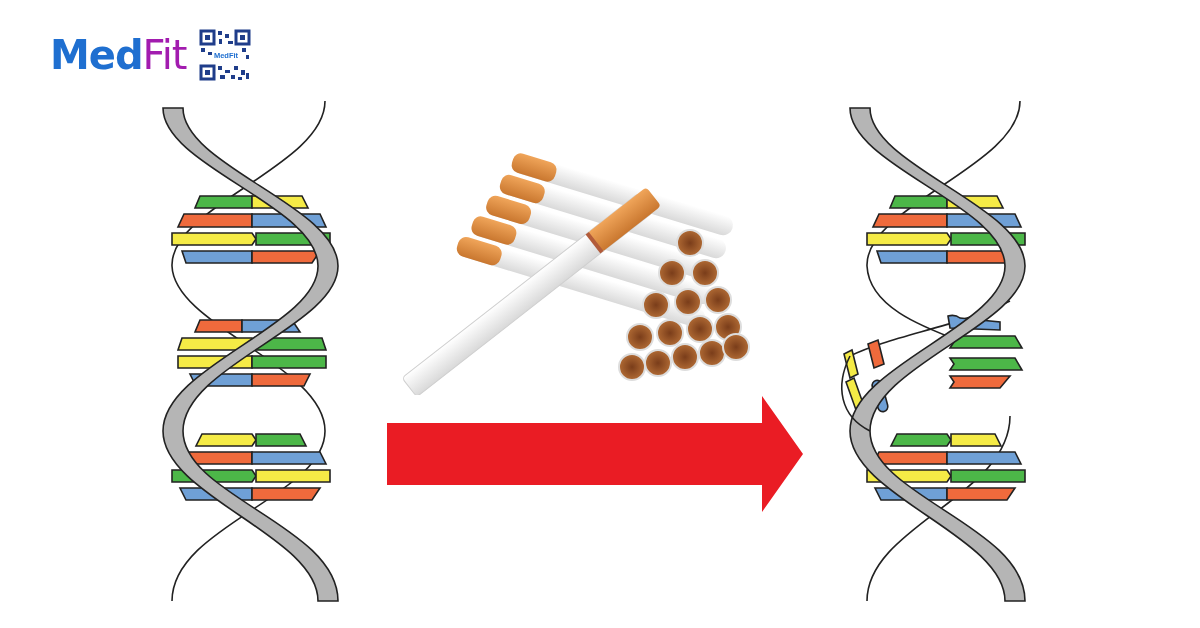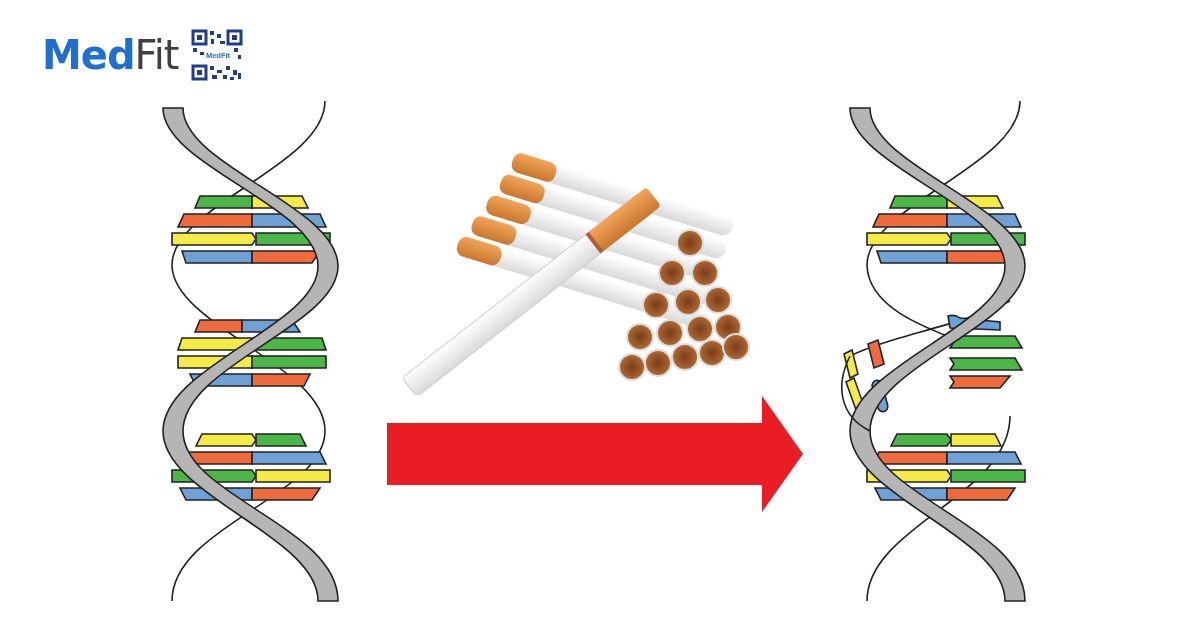--- a/index.html
+++ b/index.html
@@ -1,21 +1,21 @@
 <!DOCTYPE html>
 <html><head>
 <meta charset="utf-8">
 <style>
   html,body{margin:0;padding:0;}
   body{width:1200px;height:628px;background:#ffffff;position:relative;overflow:hidden;font-family:"Liberation Sans",sans-serif;}
   .abs{position:absolute;}
   .logo{left:42px;top:28px;display:flex;align-items:center;}
   .logo-text{font-family:"DejaVu Sans",sans-serif;font-weight:bold;font-size:40px;letter-spacing:-1px;line-height:1;}
-  .logo-med{color:#1f6fd0;}
-  .logo-fit{color:#404040;font-weight:normal;text-align:center;}
+  .logo-med{color:#1f6fd0;margin-left:8px;}
+  .logo-fit{color:#a21caf;font-weight:normal;text-align:center;}
   .qr{margin-left:12px;width:54px;height:54px;}
 </style>
 </head>
 <body>
 
 <div class="abs logo">
   <span class="logo-text">
     <span class="logo-med">Med</span><span class="logo-fit">Fit</span>
   </span>
   <svg class="qr" viewBox="0 0 54 54">

